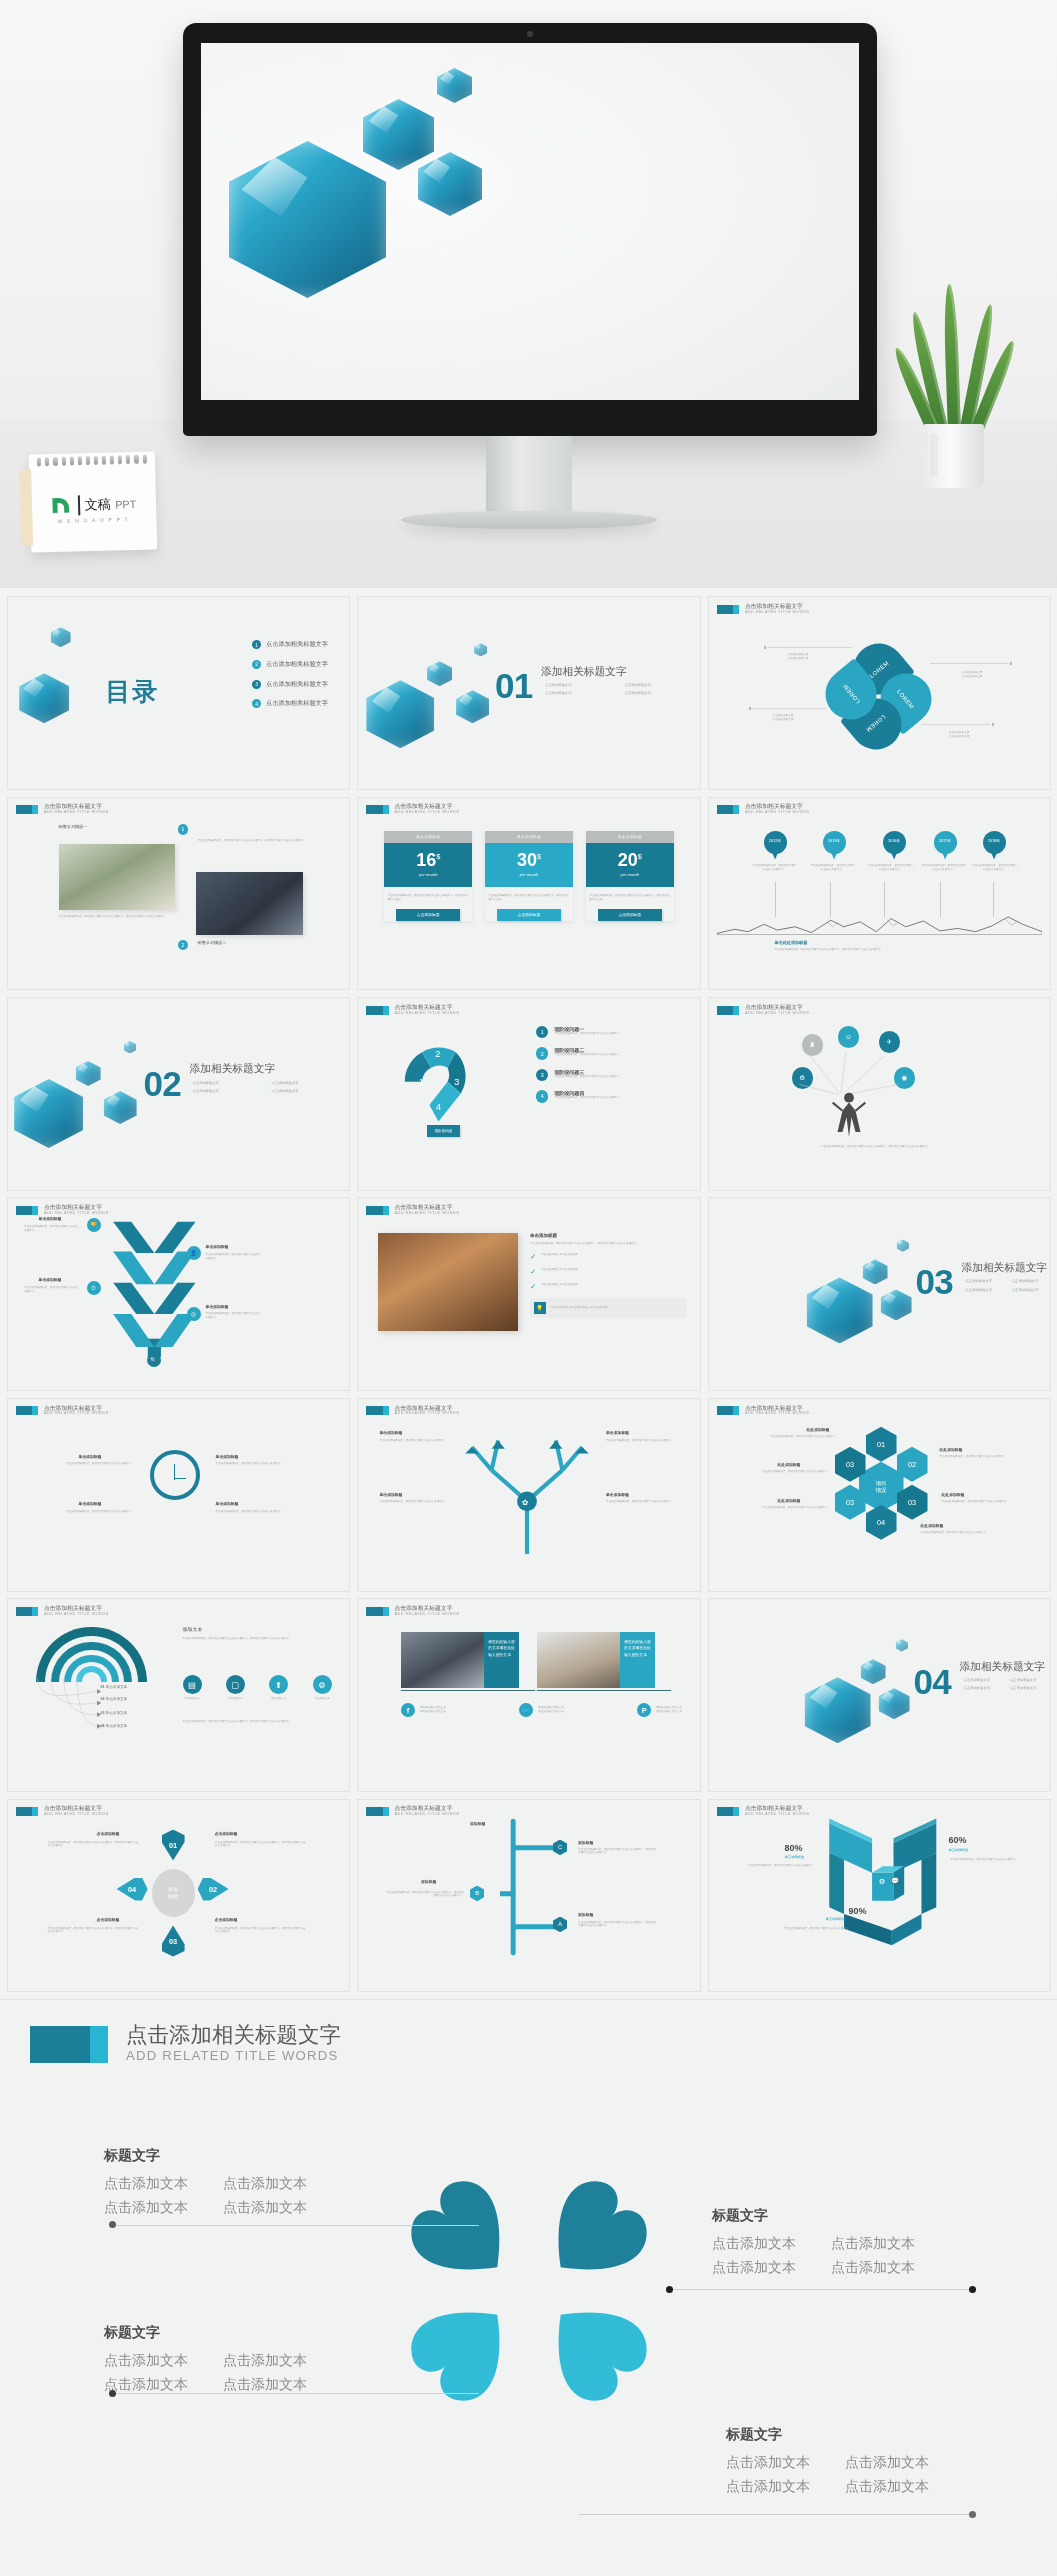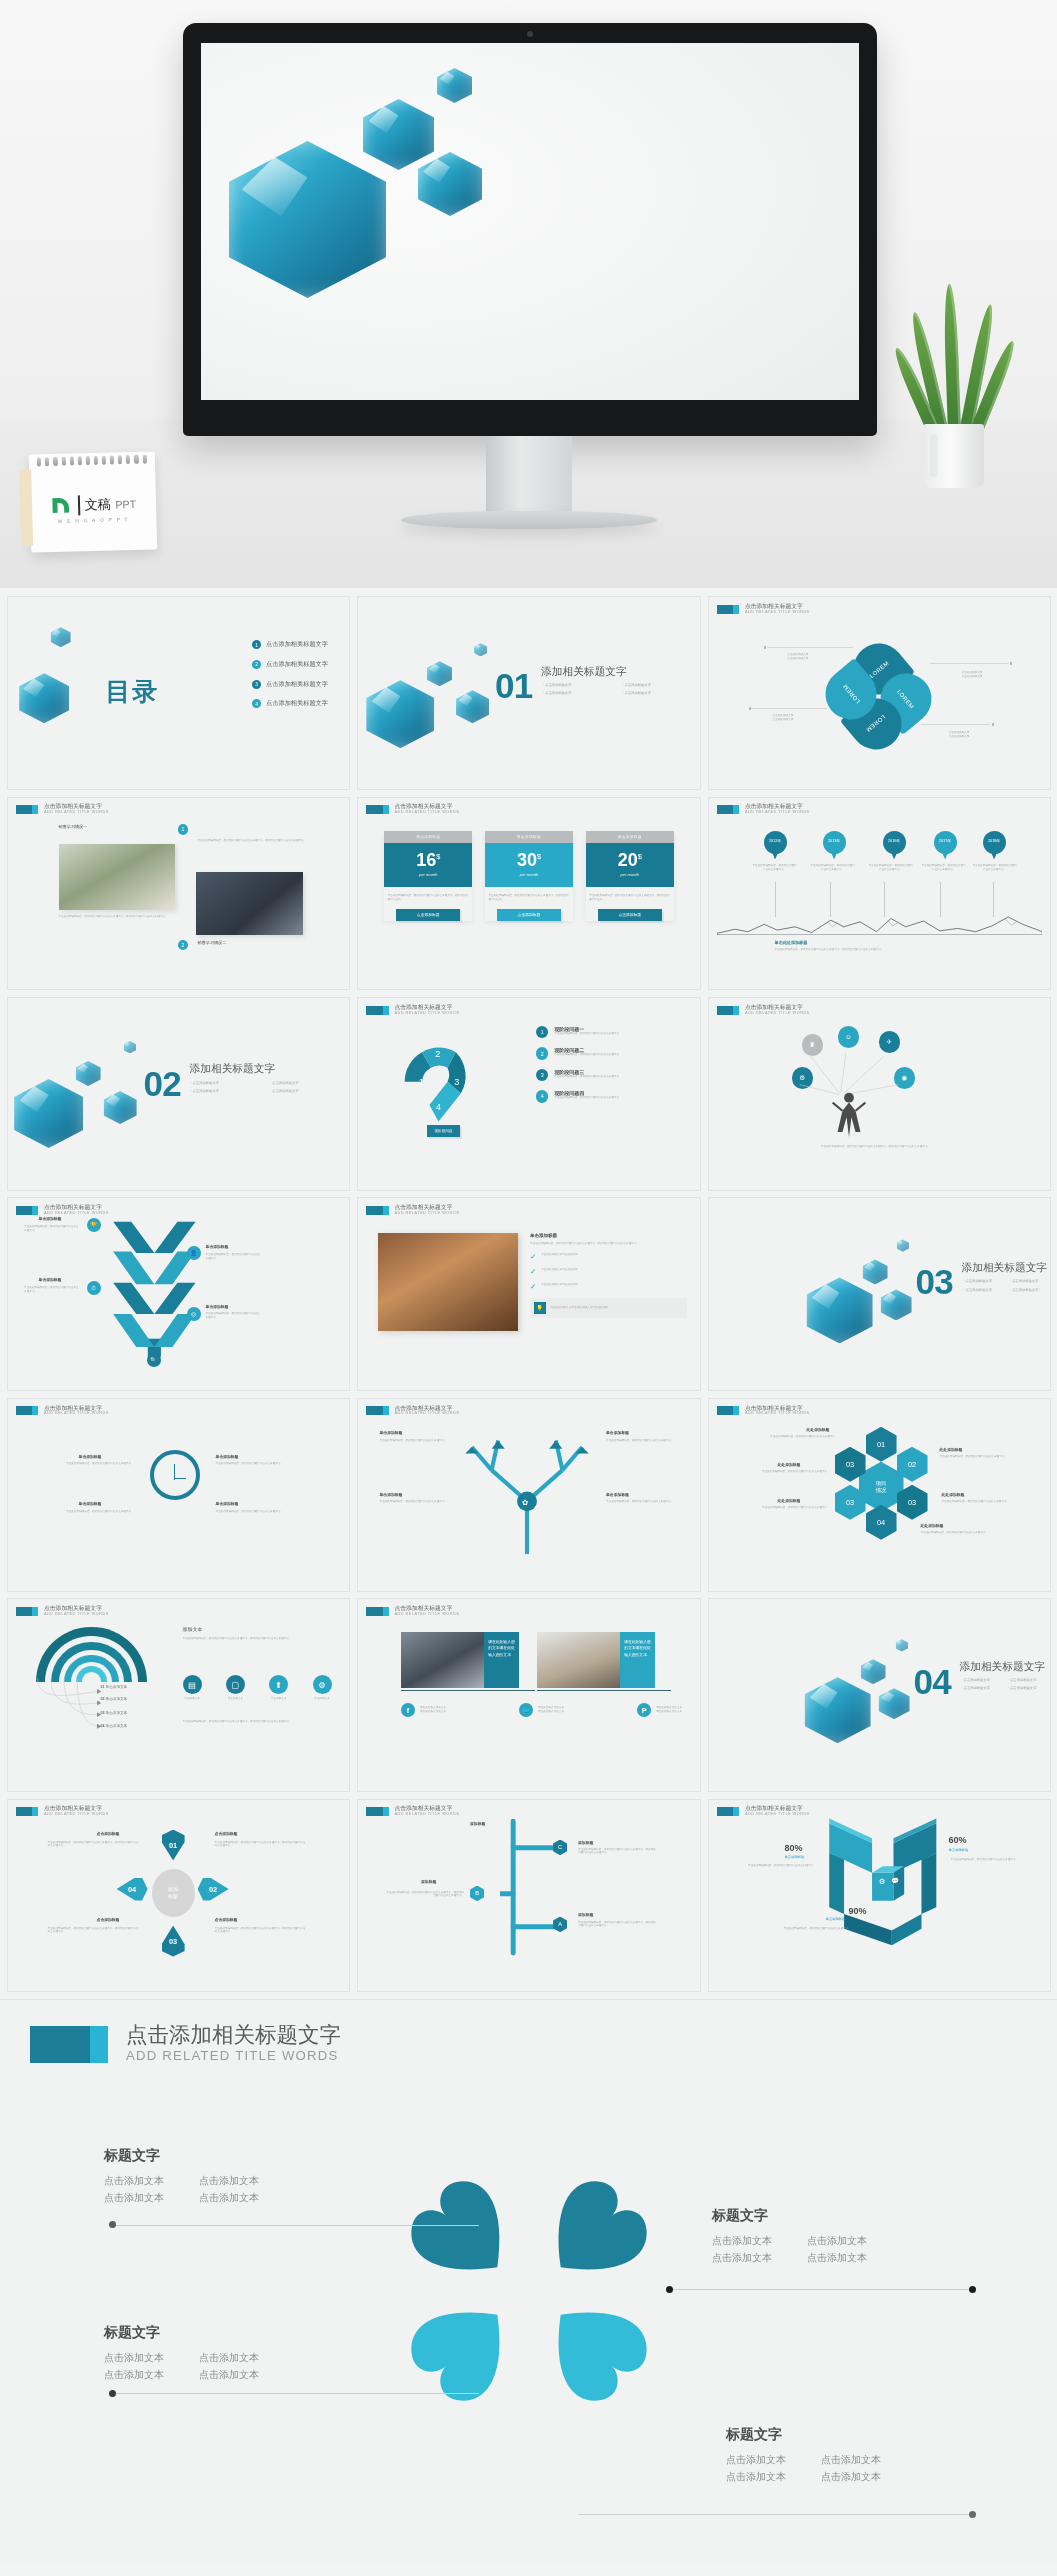--- a/index.html
+++ b/index.html
@@ -253,21 +253,21 @@
   .big-en { font-size:13.2px; color:#9b9b9b; letter-spacing:1.2px; }
 
   .clover { position:absolute; left:50%; top:291px; transform:translate(-50%,-50%);
     width:281px; height:281px; }
   .heart { position:absolute; width:124px; height:124px; }
   .heart svg { width:100%; height:100%; display:block; }
 
   .blk { position:absolute; }
   .blk-h { font-size:14px; color:#4d4d4d; font-weight:700; }
   .blk-cols { display:flex; gap:35px; margin-top:7.4px; }
-  .blk-col { font-size:10px; color:#8d8d8d; line-height:1.7; }
+  .blk-col { font-size:14px; color:#8d8d8d; line-height:1.7; }
   .rule { position:absolute; height:0.8px; background:#cdcdcd; }
   .rule-dot { position:absolute; width:7.4px; height:7.4px; border-radius:50%; }
 </style>
 </head>
 <body>
 
 <div class="page">
 
   <div class="hero">
     <div class="hero-floor"></div>

